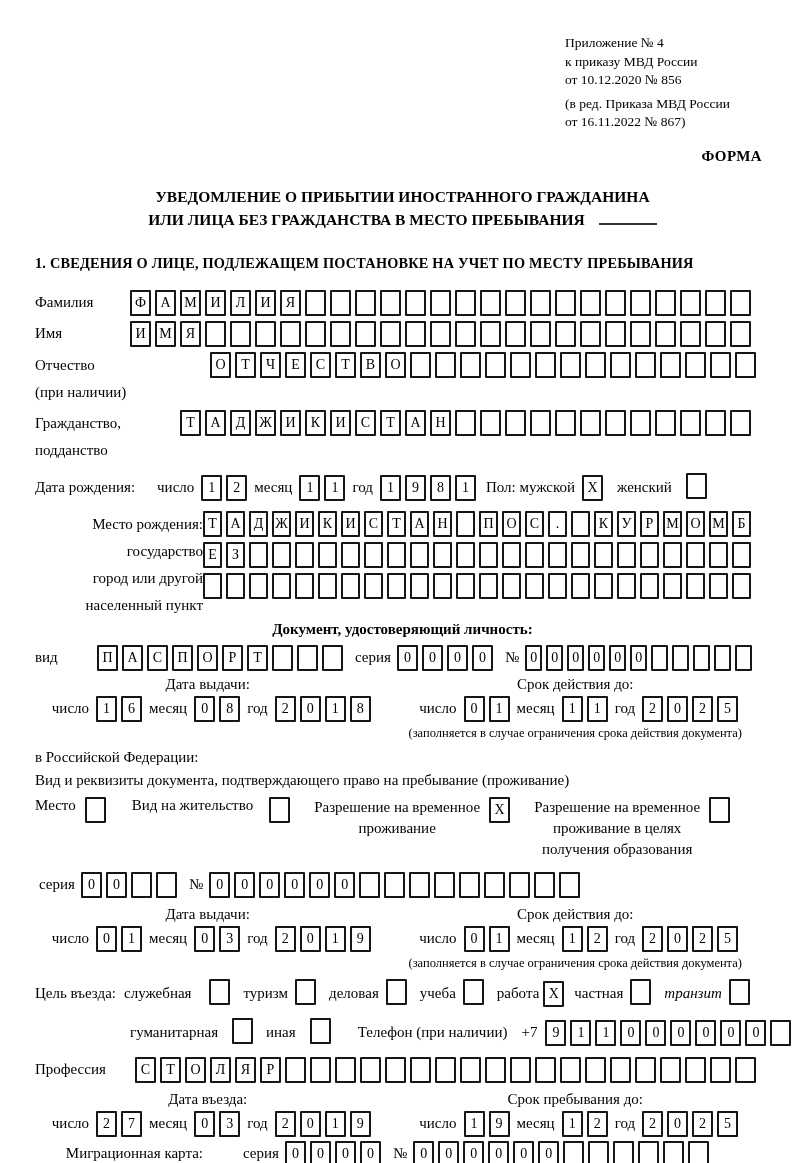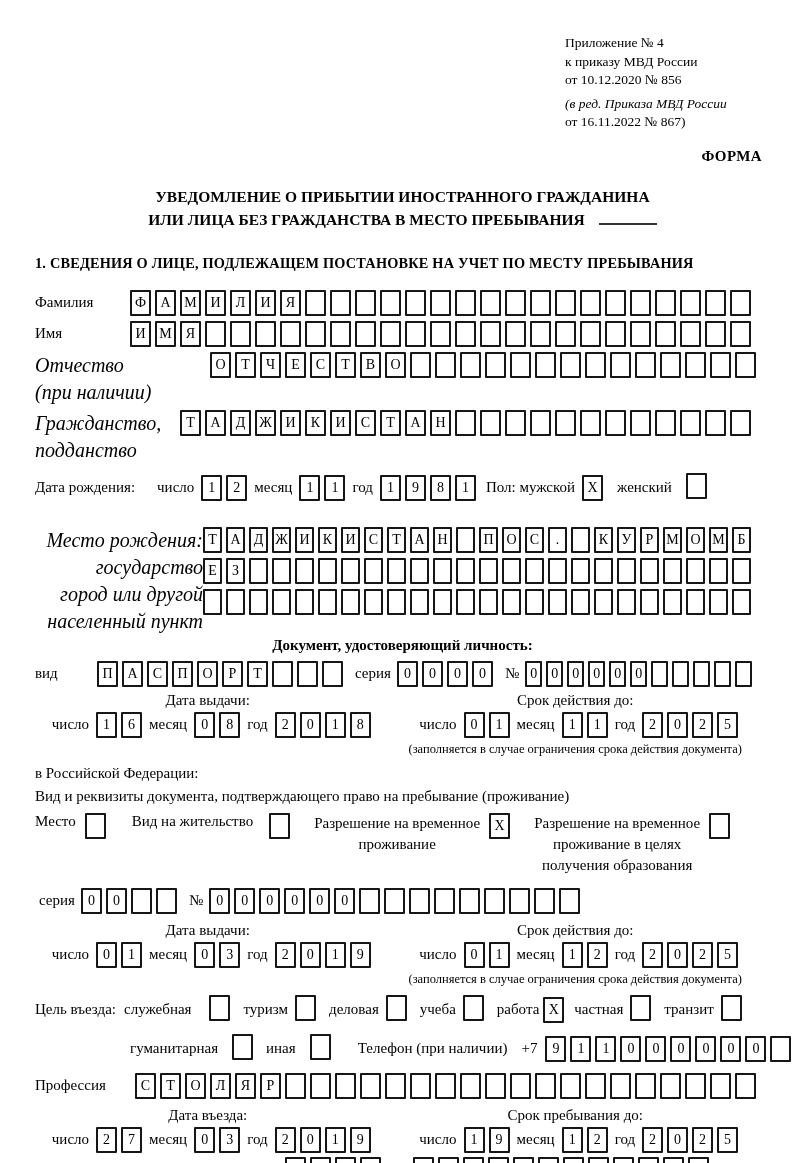--- a/index.html
+++ b/index.html
@@ -1,35 +1,35 @@
 <!DOCTYPE html>
 <html><head>
 <meta charset="utf-8">
 <style>
   html,body{margin:0;padding:0;background:#fff;}
   body{width:800px;min-height:1163px;font-family:"Liberation Serif",serif;color:#000;}
   .page{padding:34px 30px 14px 35px;box-sizing:border-box;width:800px;}
 
   
   .hdr{width:195px;margin-left:auto;margin-right:10px;font-size:13.5px;line-height:18.5px;}
-  .hdr .h2{margin-top:5px;font-style:italic;}
+  .hdr .h2{margin-top:5px;}
   .forma{text-align:right;padding-right:8px;font-weight:bold;font-size:15px;margin-top:16px;letter-spacing:.4px;}
 
   
   .title{text-align:center;font-weight:bold;font-size:15.5px;line-height:23px;margin-top:20px;}
   .blank-line{display:inline-block;width:58px;border-bottom:2px solid #333;margin-left:14px;vertical-align:baseline;}
   .sec{font-weight:bold;font-size:14.3px;letter-spacing:.2px;margin:24px 0 18px;}
 
   
   .row{display:flex;align-items:center;margin-bottom:5px;flex-wrap:nowrap;}
   .rowt{display:flex;align-items:flex-start;margin-bottom:4px;}
   .lbl{font-size:15px;flex:none;}
   .w60{width:62px;}.w95{width:95px;}.w100{width:100px;}
   .w145{width:145px;}.w170{width:168px;text-align:right;}.w175{width:175px;}
-  .lblcol{flex:none;font-size:20px;line-height:27px;font-style:italic;}
+  .lblcol{flex:none;font-size:15px;line-height:27px;}
 
   
   .cells{display:inline-flex;gap:4px;flex:none;}
   .cell{display:inline-block;box-sizing:content-box;width:17px;height:22px;border:2px solid #161616;
         border-radius:1px;text-align:center;font-size:14px;line-height:22px;background:#fff;}
   .mid .cell{width:15px;}
   .tight .cell{width:13px;}
   .stack{display:flex;flex-direction:column;gap:5px;}
 
   .slbl{font-size:15px;margin:0 6px 0 12px;flex:none;}
@@ -201,21 +201,21 @@
         <span class="cell"></span>
         <span class="cell"></span>
         <span class="cell"></span>
         <span class="cell"></span>
         <span class="cell"></span>
         <span class="cell"></span>
         <span class="cell"></span>
       </span>
   </div>
 
-  <div class="row" style="margin:9px 0 24px;">
+  <div class="row" style="margin:9px 0 8px;">
     <span class="lbl">Дата рождения:</span>
     <span class="dl" style="margin-left:22px;">число</span>
     <span class="cells">
         <span class="cell">1</span>
         <span class="cell">2</span>
       </span>
     <span class="dl">месяц</span>
     <span class="cells">
         <span class="cell">1</span>
         <span class="cell">1</span>
@@ -533,21 +533,21 @@
       <span class="cb"><span class="cell"></span></span>
     </span>
     <span class="opt" style="margin-right:10px;">
       <span class="olbl" style="margin-right:4px;">работа</span>
       <span class="cb"><span class="cell">X</span></span>
     </span>
     <span class="opt">
       <span class="olbl">частная</span>
       <span class="cb"><span class="cell"></span></span>
     </span>
-    <span class="opt" style="margin-right:4px;">
+    <span class="opt" style="margin-right:4px;font-style:italic;">
       <span class="olbl">транзит</span>
       <span class="cb"><span class="cell"></span></span>
     </span>
   </div>
 
   <div class="row indent" style="margin-bottom:9px;">
     <span class="opt">
       <span class="olbl" style="margin-right:14px;">гуманитарная</span>
       <span class="cb"><span class="cell"></span></span>
     </span>

